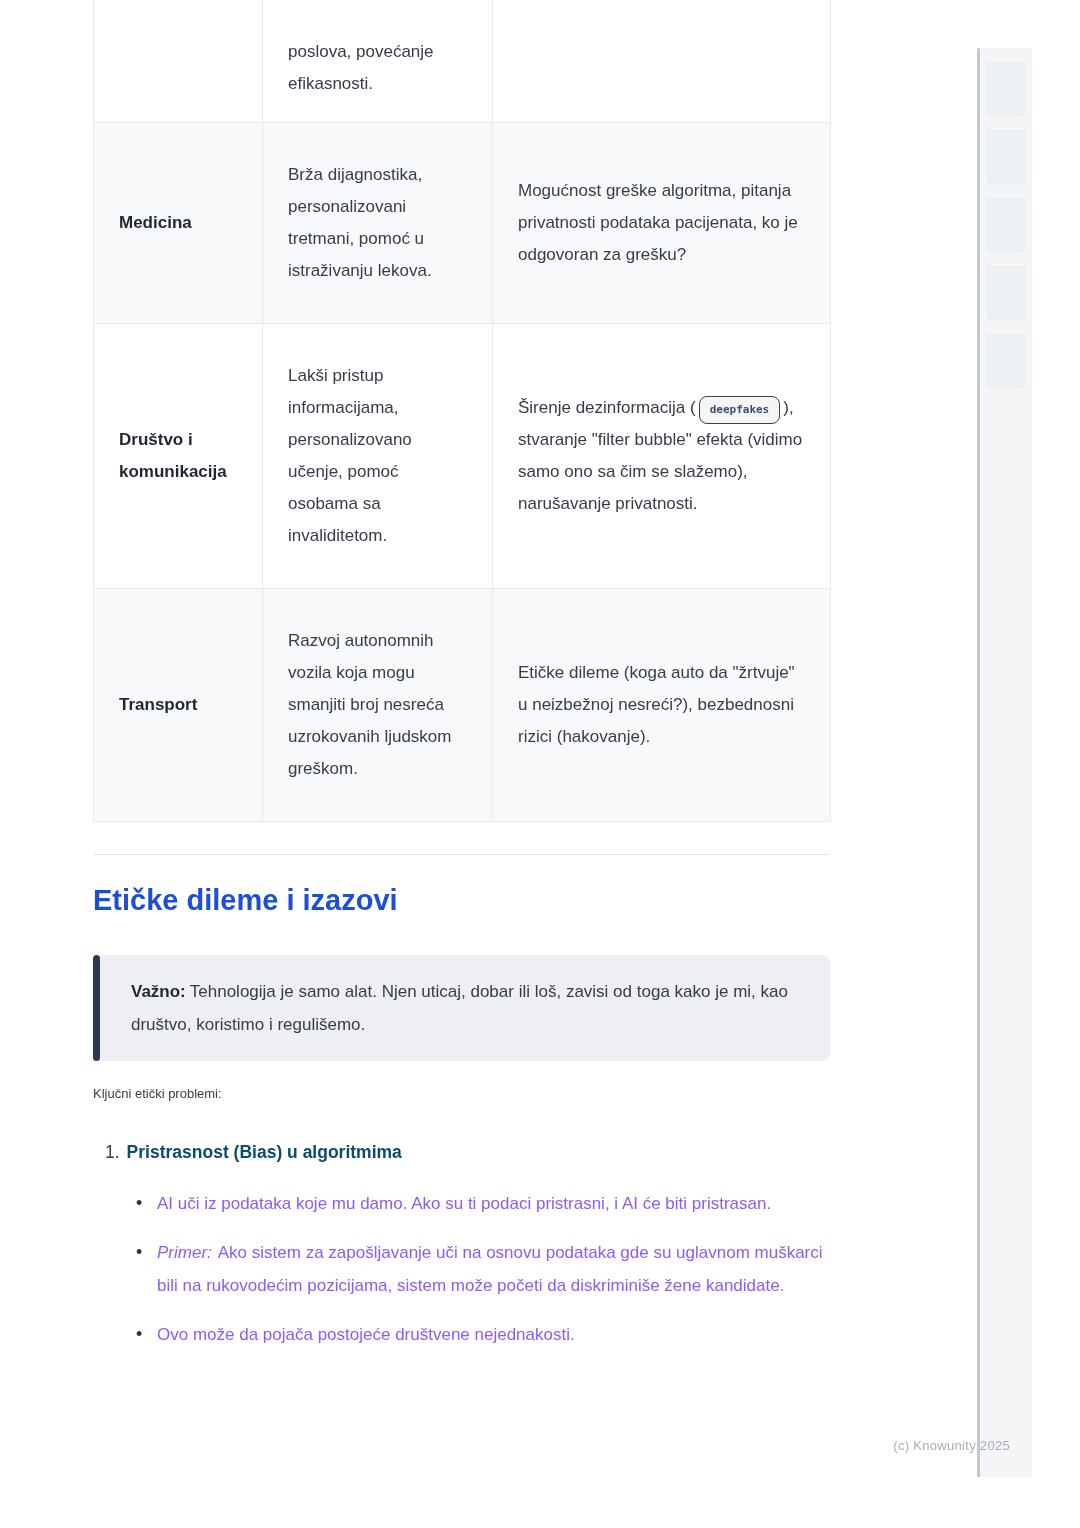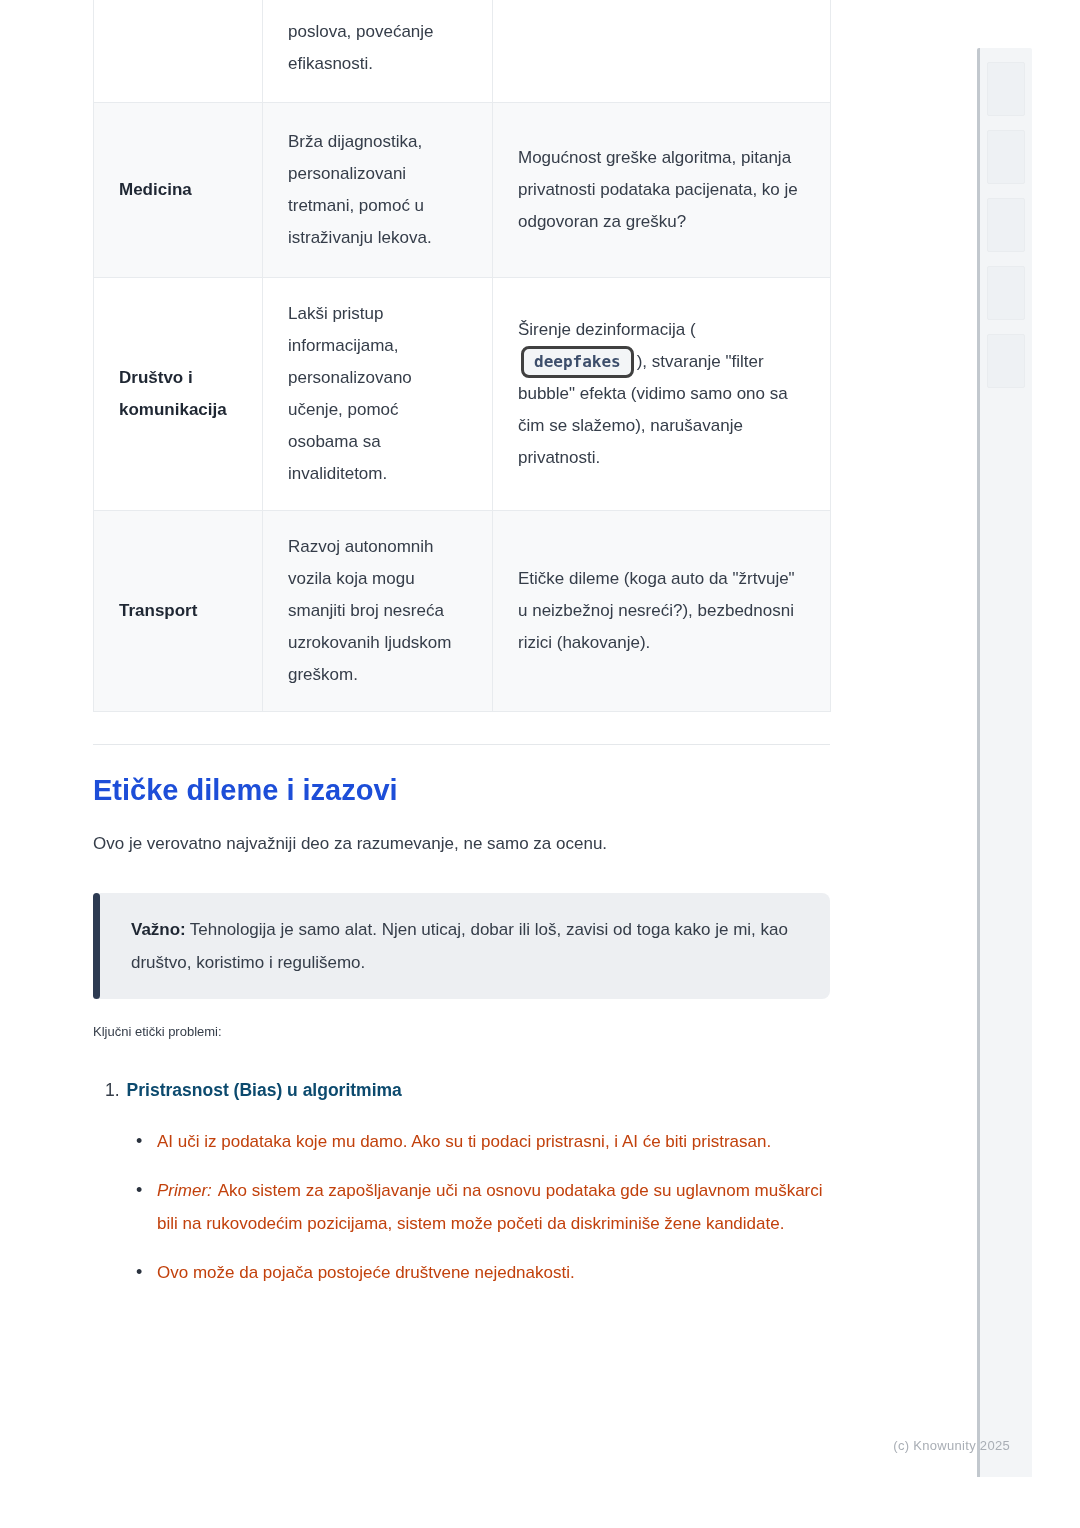--- a/index.html
+++ b/index.html
@@ -20,46 +20,46 @@
   }
 
   
   table.impact-table {
     width: 737px;
     border-collapse: collapse;
     table-layout: fixed;
   }
   .impact-table td {
     border: 1px solid #e8ebee;
-    padding: 16px 25px;
+    padding: 36px 25px;
     font-size: 17px;
     line-height: 32px;
     vertical-align: middle;
     color: #353d49;
     background: #ffffff;
     margin-top: 44px;
   }
   .impact-table tr.shade td { background: #f8f9fa; }
   .impact-table tr.cut td {
     border-top: none;
     vertical-align: bottom;
     padding-bottom: 22px;
   }
   .impact-table td.domain-cell {
     font-weight: 700;
     color: #1f2733;
   }
   .chip {
     display: inline-block;
     font-family: "DejaVu Sans Mono", "Liberation Mono", monospace;
-    font-size: 16px;
+    font-size: 11px;
     font-weight: 700;
     color: #3d4e6b;
     background: #f3f5f7;
-    border: 3px solid #404040;
+    border: 1px solid #404040;
     border-radius: 8px;
     padding: 2px 10px;
     line-height: 22px;
     margin: 0 3px;
     vertical-align: baseline;
   }
 
   
   .divider {
     margin-top: 32px;
@@ -118,21 +118,21 @@
   ul.bullets {
     list-style: none;
     margin-top: 22px;
     padding-left: 64px;
   }
   ul.bullets li {
     position: relative;
     font-size: 17px;
     line-height: 33px;
     margin-bottom: 16px;
-    color: #c2410c;
+    color: #8b5cf6;
   }
   ul.bullets li::before {
     content: "\2022";
     position: absolute;
     left: -21px;
     top: 0;
     color: #2a323e;
     font-size: 18px;
   }
   .lead { font-style: italic; margin-right: 6px; }
@@ -200,21 +200,20 @@
         <td>Razvoj autonomnih vozila koja mogu smanjiti broj nesreća uzrokovanih ljudskom greškom.</td>
         <td>Etičke dileme (koga auto da "žrtvuje" u neizbežnoj nesreći?), bezbednosni rizici (hakovanje).</td>
       </tr>
     </tbody>
   </table>
 
   <div class="divider"></div>
 
   <h2 class="section-heading">Etičke dileme i izazovi</h2>
 
-  <p class="intro">Ovo je verovatno najvažniji deo za razumevanje, ne samo za ocenu.</p>
 
   <div class="callout">
     <span class="strong">Važno:</span><span>Tehnologija je samo alat. Njen uticaj, dobar ili loš, zavisi od toga kako je mi, kao društvo, koristimo i regulišemo.</span>
   </div>
 
   <p class="list-intro">Ključni etički problemi:</p>
 
   <div class="num-item">
     <span class="num">1.</span><span class="num-title">Pristrasnost (Bias) u algoritmima</span>
   </div>

